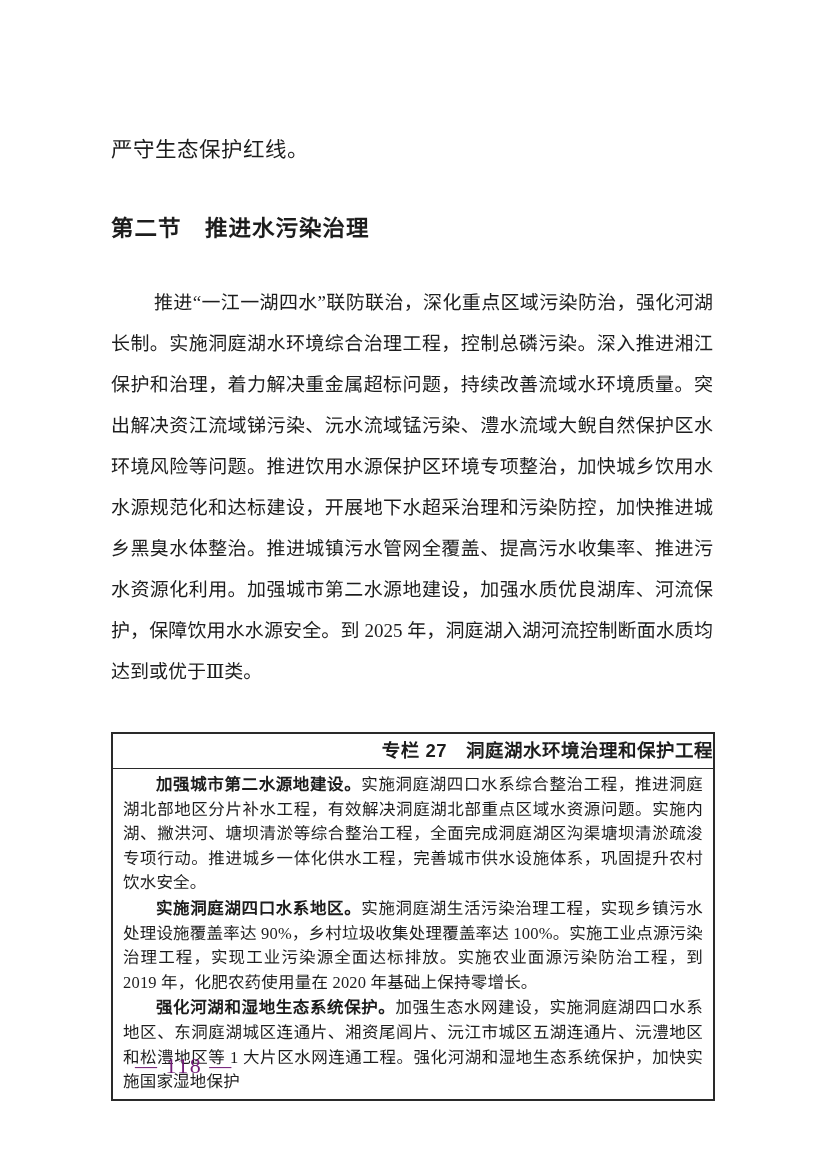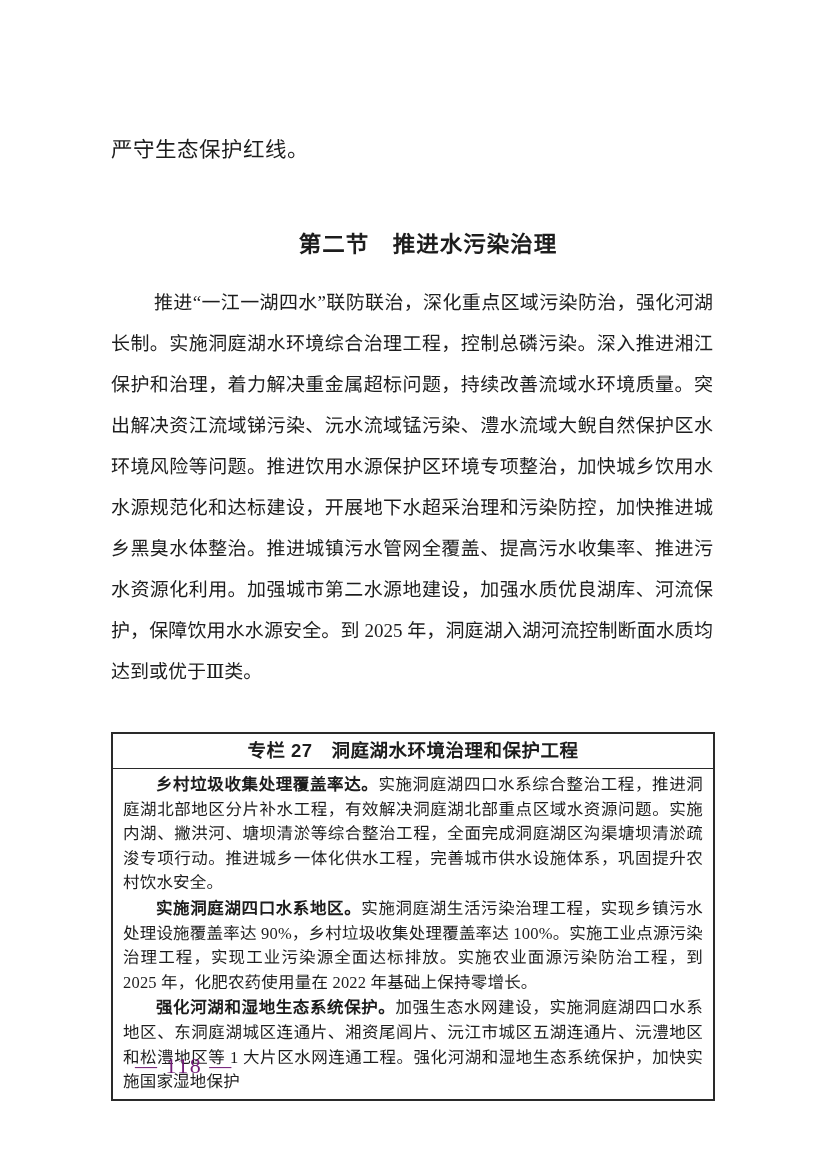--- a/index.html
+++ b/index.html
@@ -21,22 +21,22 @@
     margin: 0;
     font-size: 21.5px;
     line-height: 25px;
     letter-spacing: 0.5px;
   }
   .heading {
     position: absolute;
     left: 111px;
     top: 210px;
     width: 602px;
-    margin: 16px;
-    text-align: center;
+    margin: 0;
+    text-align: left;
     font-size: 22.5px;
     font-weight: bold;
     letter-spacing: 1px;
   }
   .body-para {
     position: absolute;
     left: 111px;
     top: 282px;
     width: 602px;
     margin: 0;
@@ -52,21 +52,21 @@
     left: 111px;
     top: 732px;
     width: 604px;
     box-sizing: border-box;
     border: 2px solid #2a2a2a;
     background: #ffffff;
   }
   .box-title {
     height: 34px;
     line-height: 34px;
-    text-align: center;
+    text-align: right;
     font-family: "Liberation Sans", "DejaVu Sans", sans-serif;
     font-weight: bold;
     font-size: 18.5px;
     letter-spacing: 0.5px;
     border-bottom: 1.5px solid #2a2a2a;
   }
   .box-body {
     padding: 3px 10px 4px 10px;
   }
   .box-para {
@@ -98,21 +98,21 @@
 
   <p class="intro">严守生态保护红线。</p>
 
   <h2 class="heading">第二节　推进水污染治理</h2>
 
   <p class="body-para">推进“一江一湖四水”联防联治，深化重点区域污染防治，强化河湖长制。实施洞庭湖水环境综合治理工程，控制总磷污染。深入推进湘江保护和治理，着力解决重金属超标问题，持续改善流域水环境质量。突出解决资江流域锑污染、沅水流域锰污染、澧水流域大鲵自然保护区水环境风险等问题。推进饮用水源保护区环境专项整治，加快城乡饮用水水源规范化和达标建设，开展地下水超采治理和污染防控，加快推进城乡黑臭水体整治。推进城镇污水管网全覆盖、提高污水收集率、推进污水资源化利用。加强城市第二水源地建设，加强水质优良湖库、河流保护，保障饮用水水源安全。到 2025 年，洞庭湖入湖河流控制断面水质均达到或优于Ⅲ类。</p>
 
   <div class="column-box">
     <div class="box-title">专栏 27　洞庭湖水环境治理和保护工程</div>
     <div class="box-body">
-      <p class="box-para"><b class="lead">乡村垃圾收集处理覆盖率达。</b><span>实施洞庭湖四口水系综合整治工程，推进洞庭湖北部地区分片补水工程，有效解决洞庭湖北部重点区域水资源问题。实施内湖、撇洪河、塘坝清淤等综合整治工程，全面完成洞庭湖区沟渠塘坝清淤疏浚专项行动。推进城乡一体化供水工程，完善城市供水设施体系，巩固提升农村饮水安全。</span></p>
-      <p class="box-para"><b class="lead">实施洞庭湖四口水系地区。</b><span>实施洞庭湖生活污染治理工程，实现乡镇污水处理设施覆盖率达 90%，乡村垃圾收集处理覆盖率达 100%。实施工业点源污染治理工程，实现工业污染源全面达标排放。实施农业面源污染防治工程，到 2025 年，化肥农药使用量在 2022 年基础上保持零增长。</span></p>
+      <p class="box-para"><b class="lead">加强城市第二水源地建设。</b><span>实施洞庭湖四口水系综合整治工程，推进洞庭湖北部地区分片补水工程，有效解决洞庭湖北部重点区域水资源问题。实施内湖、撇洪河、塘坝清淤等综合整治工程，全面完成洞庭湖区沟渠塘坝清淤疏浚专项行动。推进城乡一体化供水工程，完善城市供水设施体系，巩固提升农村饮水安全。</span></p>
+      <p class="box-para"><b class="lead">实施洞庭湖四口水系地区。</b><span>实施洞庭湖生活污染治理工程，实现乡镇污水处理设施覆盖率达 90%，乡村垃圾收集处理覆盖率达 100%。实施工业点源污染治理工程，实现工业污染源全面达标排放。实施农业面源污染防治工程，到 2019 年，化肥农药使用量在 2020 年基础上保持零增长。</span></p>
       <p class="box-para"><b class="lead">强化河湖和湿地生态系统保护。</b><span>加强生态水网建设，实施洞庭湖四口水系地区、东洞庭湖城区连通片、湘资尾闾片、沅江市城区五湖连通片、沅澧地区和松澧地区等 1 大片区水网连通工程。强化河湖和湿地生态系统保护，加快实施国家湿地保护</span></p>
     </div>
   </div>
 
   <div class="page-number">— 118 —</div>
 
 </div>
 
 </body></html>

